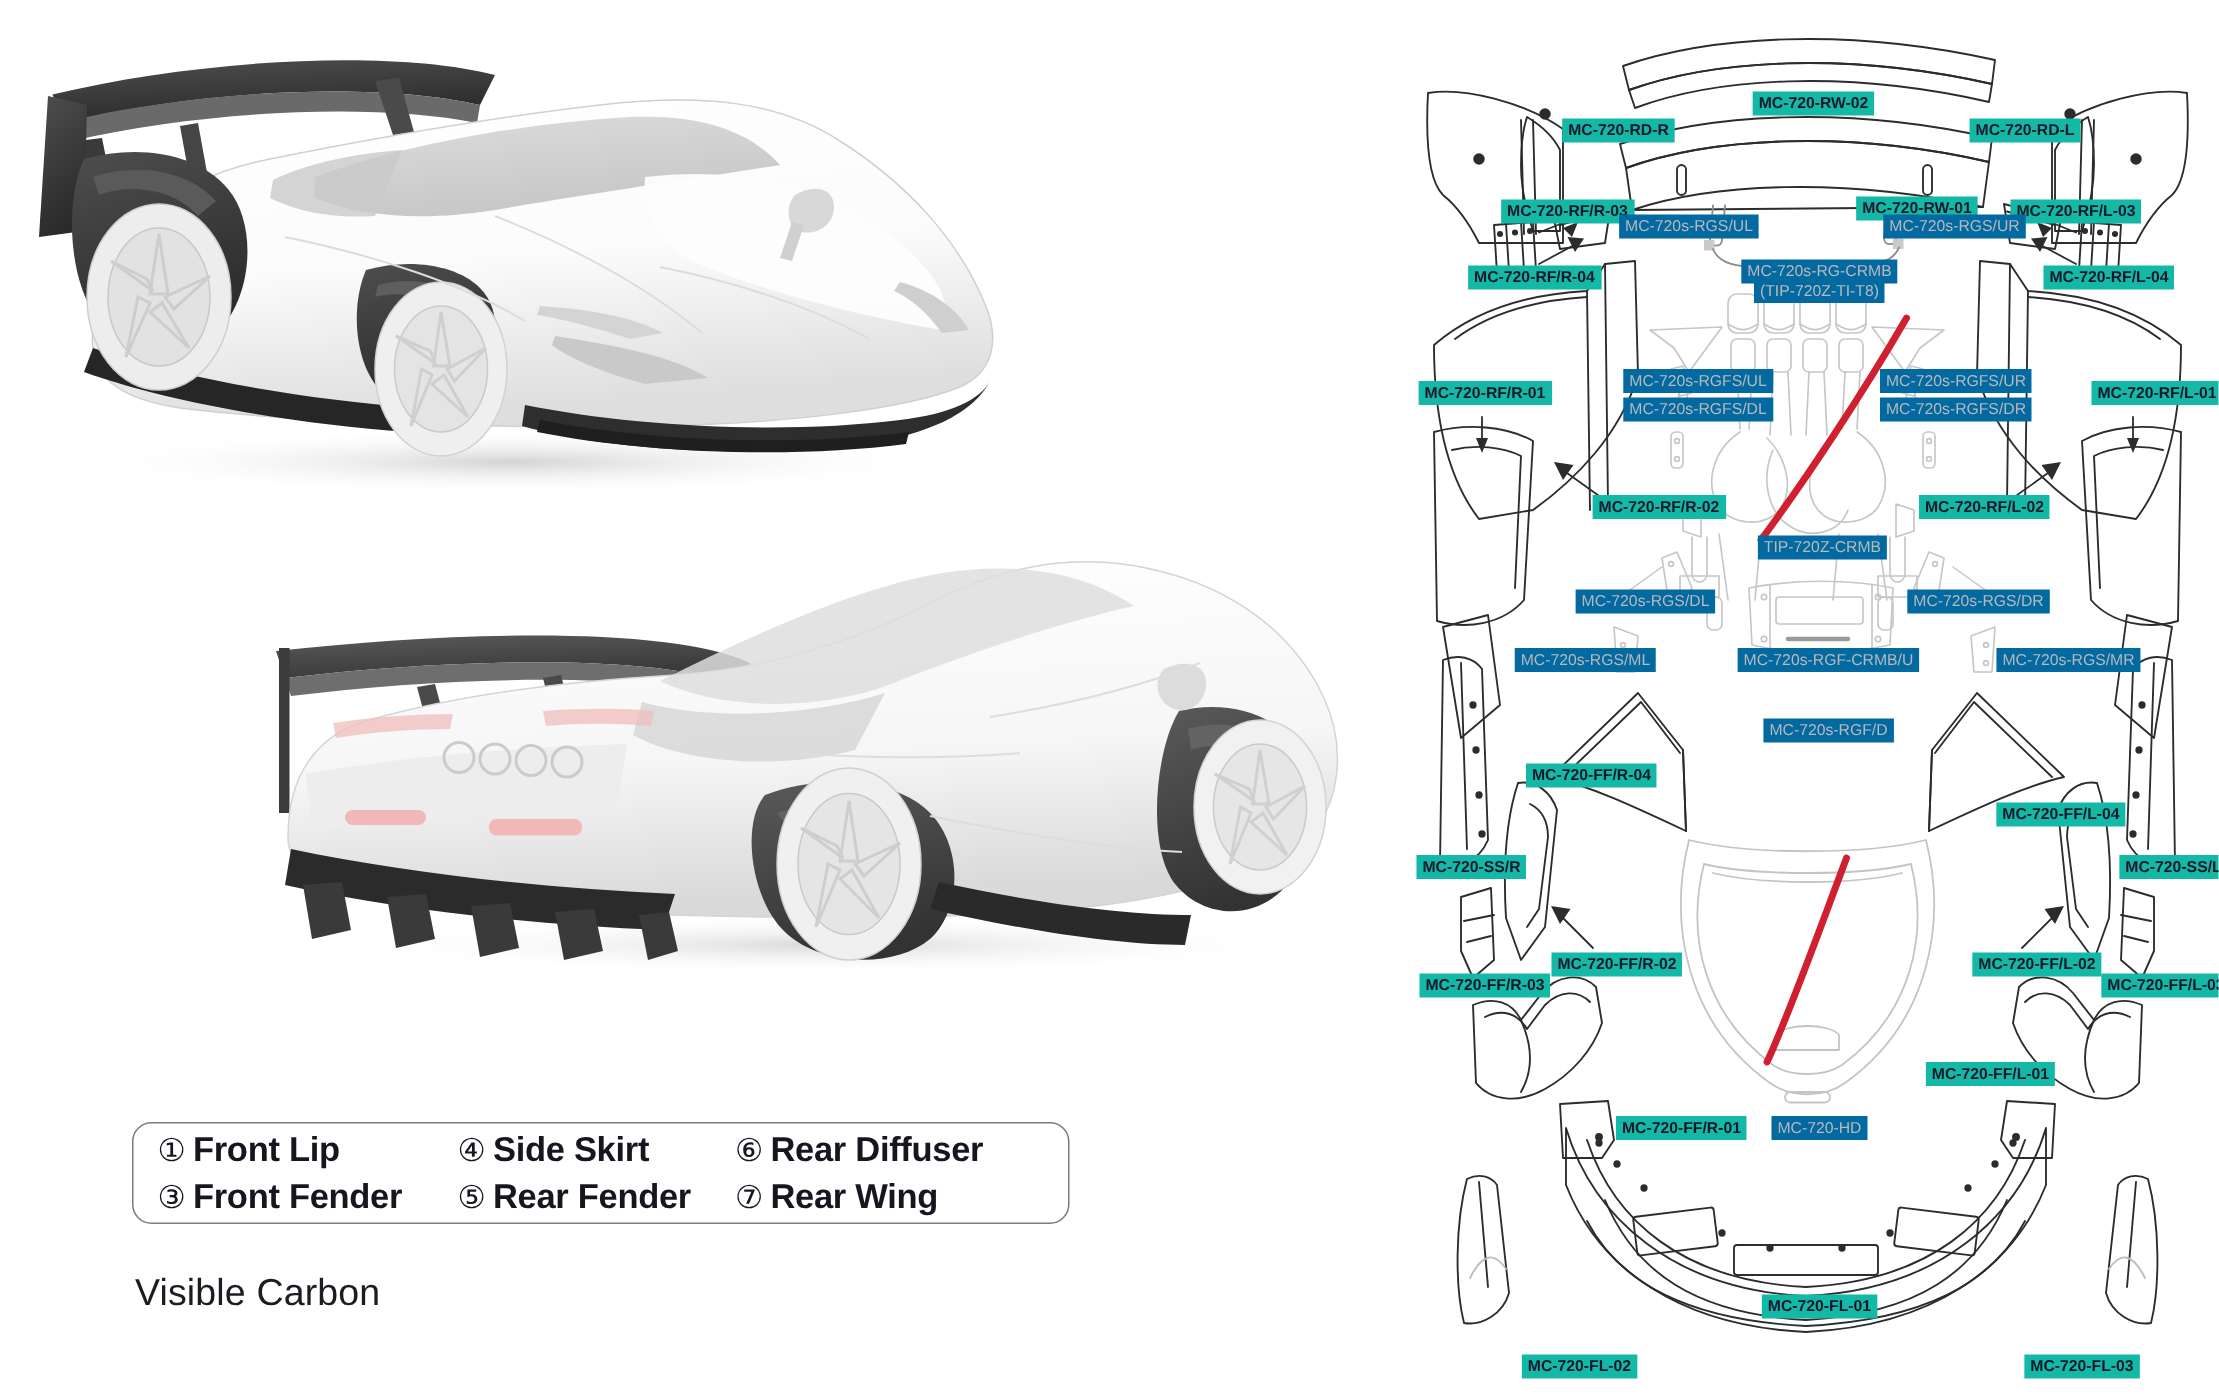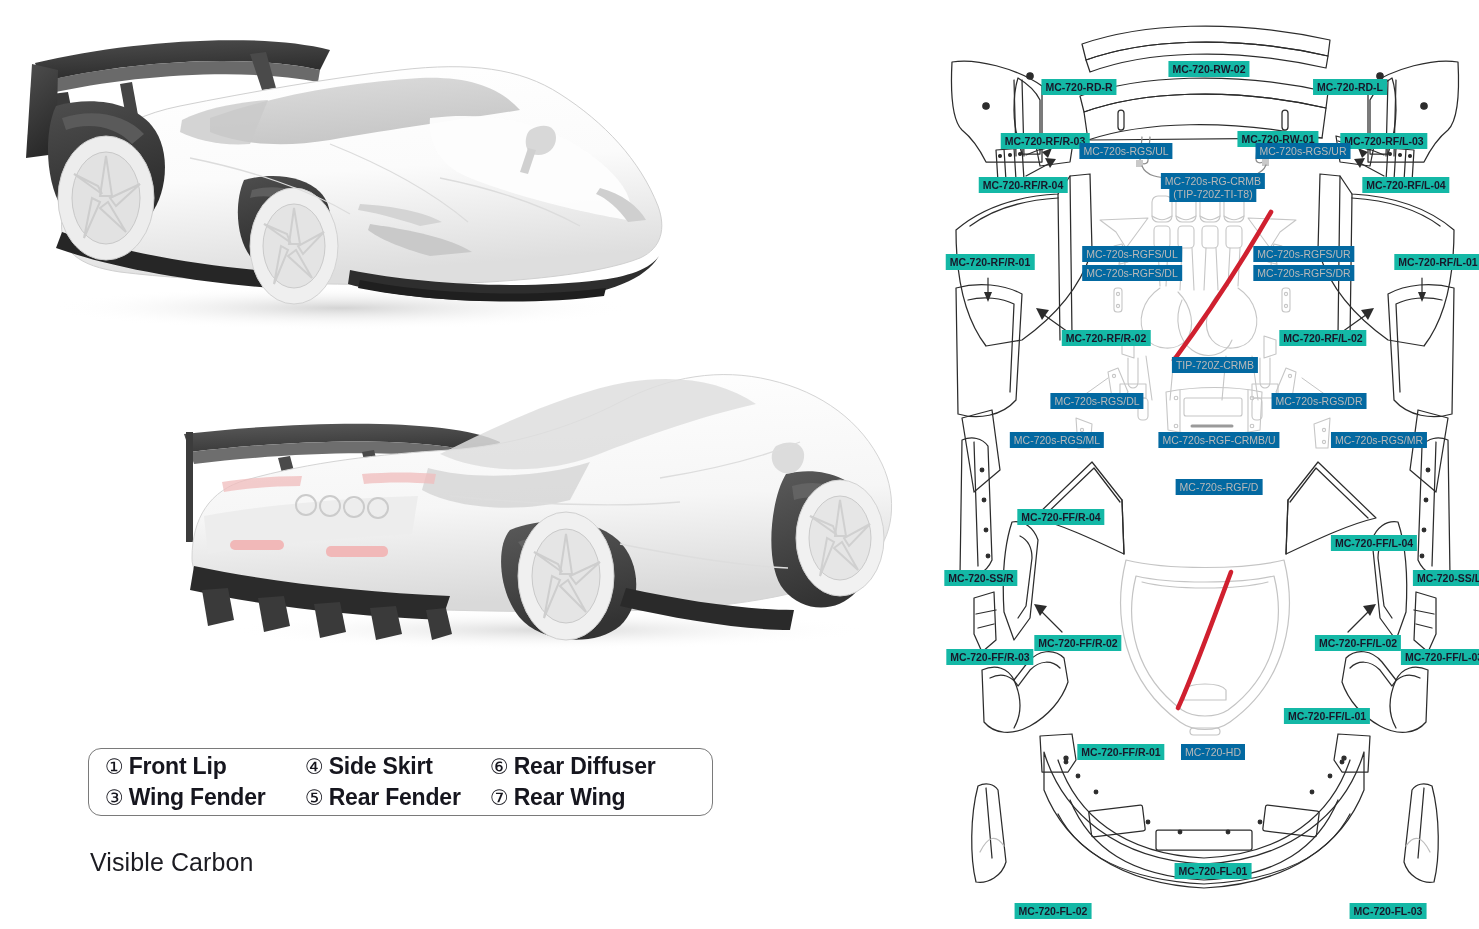--- a/index.html
+++ b/index.html
@@ -256,21 +256,21 @@
         <span class="lab">Side Skirt</span>
       </div>
       <div class="legend-item col-c">
         <span class="num">⑥</span>
         <span class="lab">Rear Diffuser</span>
       </div>
     </div>
     <div class="legend-row">
       <div class="legend-item col-a">
         <span class="num">③</span>
-        <span class="lab">Wing Fender</span>
+        <span class="lab">Front Fender</span>
       </div>
       <div class="legend-item col-b">
         <span class="num">⑤</span>
         <span class="lab">Rear Fender</span>
       </div>
       <div class="legend-item col-c">
         <span class="num">⑦</span>
         <span class="lab">Rear Wing</span>
       </div>
     </div>

